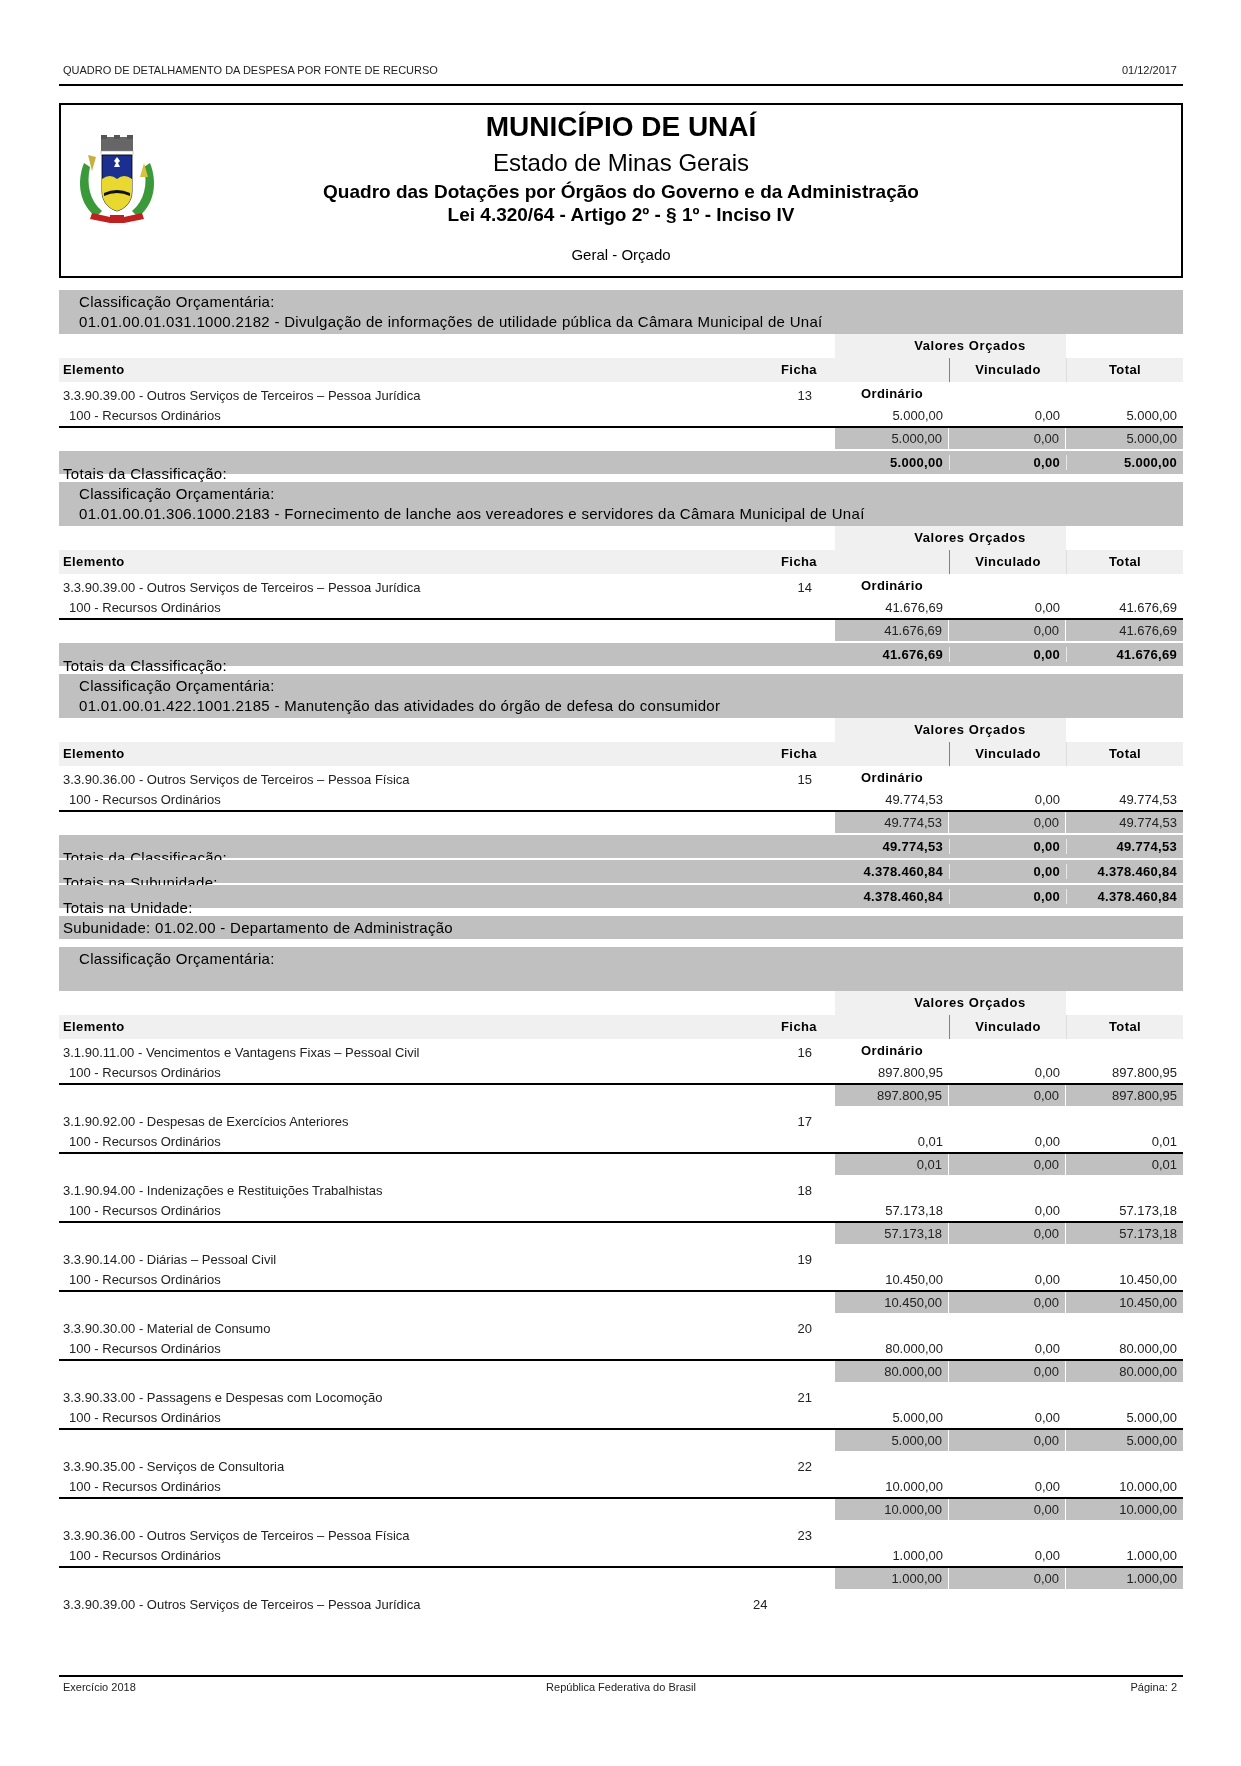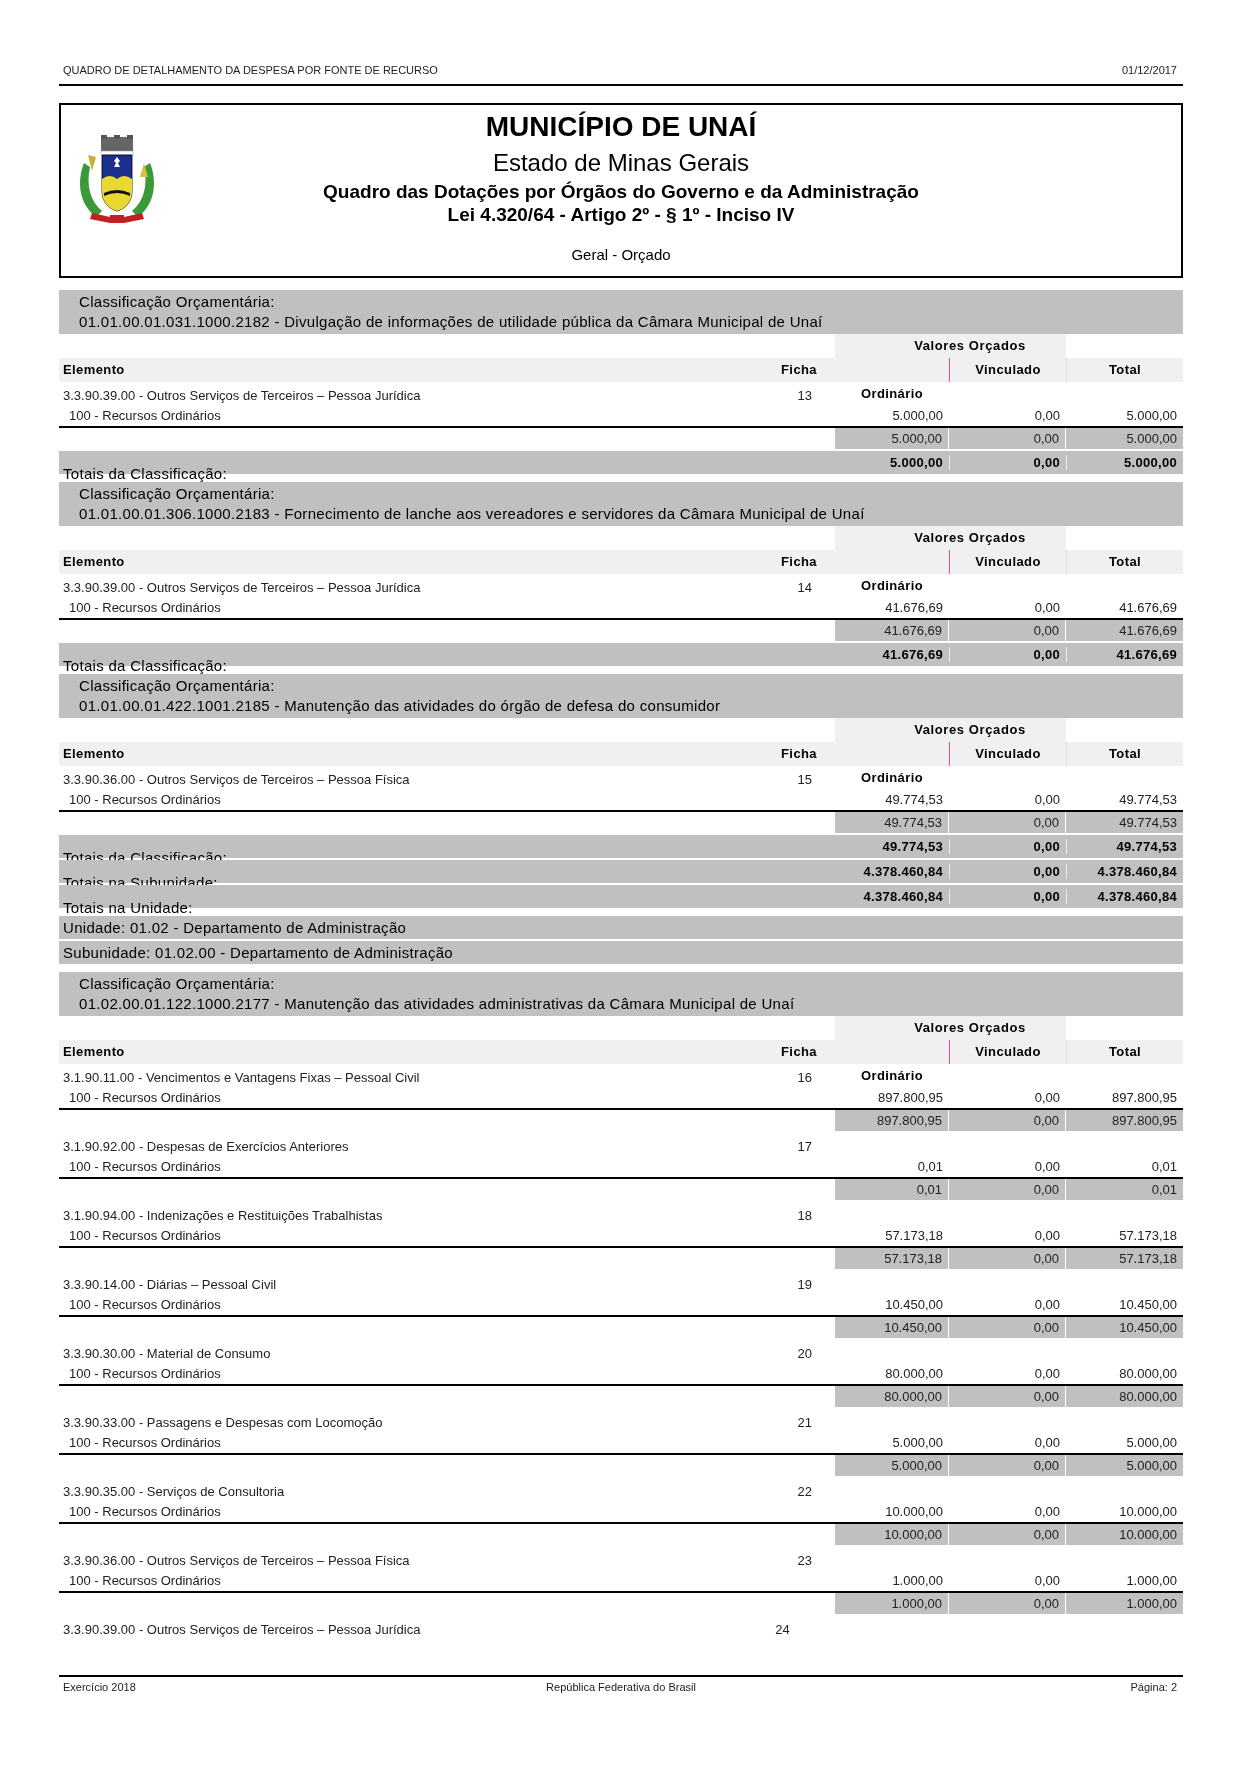--- a/index.html
+++ b/index.html
@@ -43,21 +43,21 @@
   .item .v.vin { left: 890px; width: 111px; }
   .item .v.tot { left: 1007px; width: 111px; }
   .item .rule { position: absolute; left: 0; top: 44px; width: 1124px; height: 2px; background: #000; }
   .item .sub { position: absolute; top: 46px; height: 21px; background: #c0c0c0; text-align: right; padding-right: 6px; line-height: 21px; }
   .item .sub.ord { left: 776px; width: 113px; }
   .item .sub.vin { left: 890px; width: 116px; }
   .item .sub.tot { left: 1007px; width: 117px; }
 
   .item-last { position: relative; height: 40px; font-size: 13px; color: #222; }
   .item-last .el-name { position: absolute; left: 4px; top: 6px; }
-  .item-last .ficha { position: absolute; left: 694px; width: 59px; text-align: center; top: 6px; }
+  .item-last .ficha { position: absolute; left: 694px; width: 59px; text-align: left; top: 6px; }
 
   .tot-row { position: relative; height: 23px; background: #c0c0c0; margin-bottom: 2px; font-size: 15px; letter-spacing: 0.3px; }
   .tot-row .lbl { position: absolute; left: 4px; top: 14px; }
   .tot-row .n { position: absolute; top: 4px; font-size: 13px; font-weight: bold; text-align: right; }
   .tot-row .n.ord { left: 776px; width: 108px; }
   .tot-row .n.vin { left: 890px; width: 111px; border-left: 1px solid #e8e8e8; }
   .tot-row .n.tot { left: 1007px; width: 111px; border-left: 1px solid #e8e8e8; }
 
   .unit-row { height: 23px; background: #c0c0c0; margin-bottom: 2px; font-size: 15px; letter-spacing: 0.3px; padding-left: 4px; line-height: 23px; }
   .spacer-s { height: 6px; }
@@ -215,27 +215,25 @@
       <span class="n vin">0,00</span>
       <span class="n tot">4.378.460,84</span>
     </div>
     <div class="tot-row">
       <span class="lbl">Totais na Unidade:</span>
       <span class="n ord">4.378.460,84</span>
       <span class="n vin">0,00</span>
       <span class="n tot">4.378.460,84</span>
     </div>
     <div class="spacer-s"></div>
-    <div class="unit-row">Unidade: 01.02 - Departamento de Administração</div>
     <div class="unit-row">Subunidade: 01.02.00 - Departamento de Administração</div>
     <div class="spacer-s"></div>
 
     <div class="band class-head">
       <div>Classificação Orçamentária:</div>
-      <div>01.02.00.01.122.1000.2177 - Manutenção das atividades administrativas da Câmara Municipal de Unaí</div>
     </div>
     <div class="vo-head">
         <div class="vo">Valores Orçados</div>
       </div>
     <div class="col-head">
       <span class="c-el">Elemento</span>
       <span class="c-ficha">Ficha</span>
       <span class="c-ord">Ordinário</span>
       <span class="c-vin">Vinculado</span>
       <span class="c-tot">Total</span>

